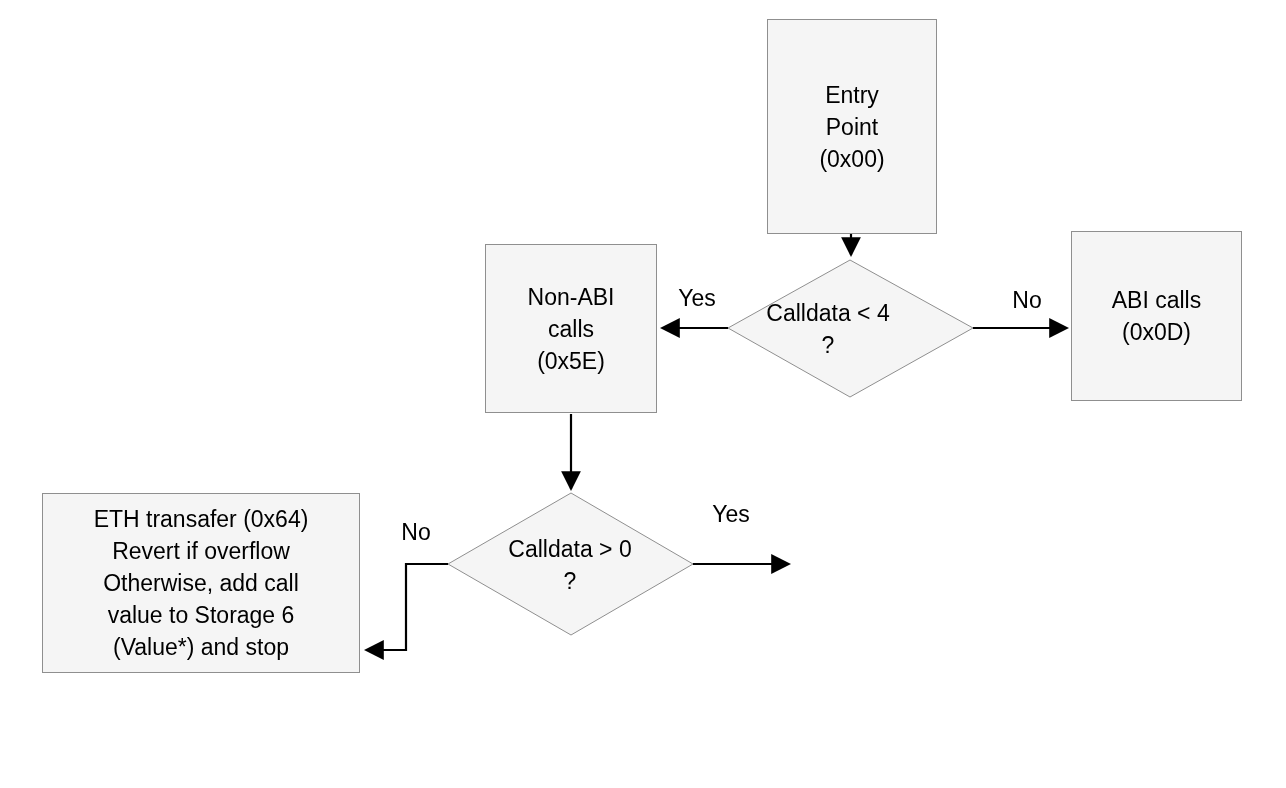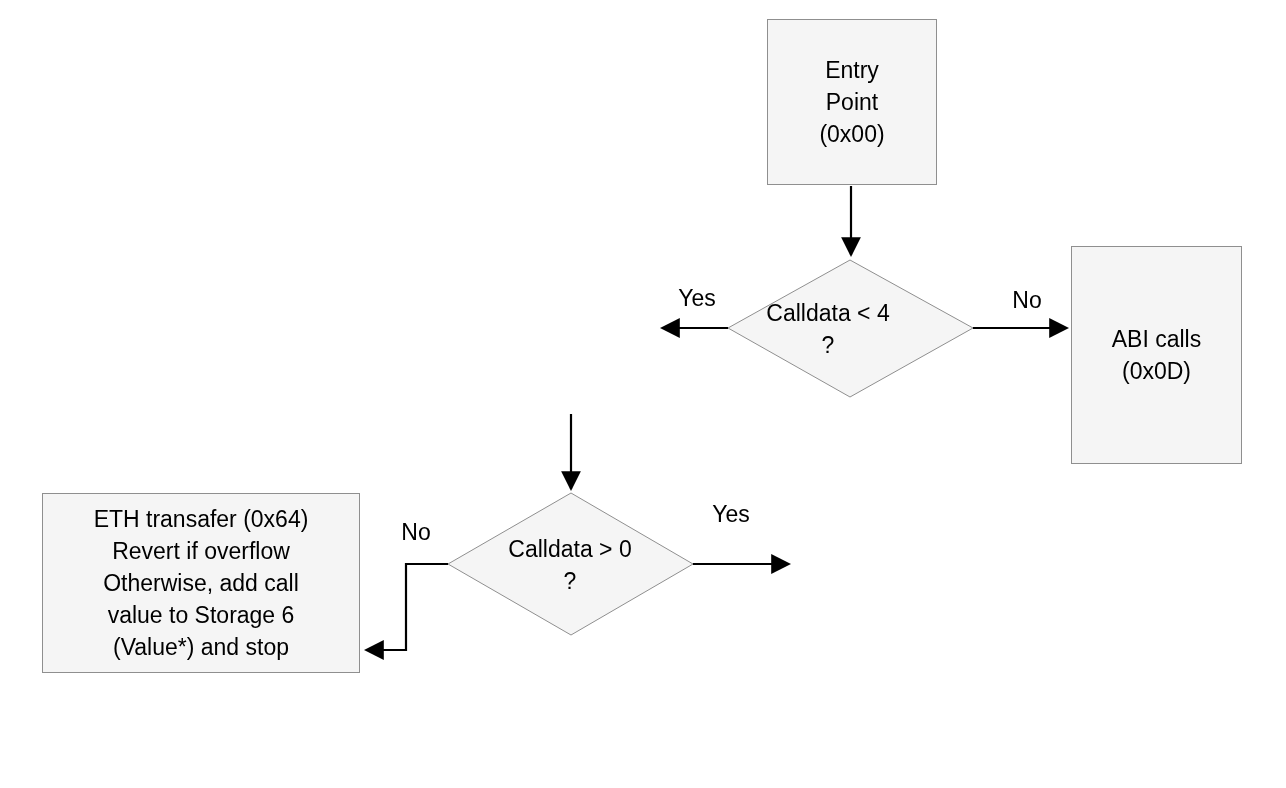--- a/index.html
+++ b/index.html
@@ -69,28 +69,33 @@
     <polygon class="diamond-shape" points="571,493 693,564 571,635 448,564"></polygon>
 
     <line class="edge" x1="851" y1="186" x2="851" y2="255" marker-end="url(#arrow)"></line>
     <line class="edge" x1="728" y1="328" x2="662" y2="328" marker-end="url(#arrow)"></line>
     <line class="edge" x1="973" y1="328" x2="1067" y2="328" marker-end="url(#arrow)"></line>
     <line class="edge" x1="571" y1="414" x2="571" y2="489" marker-end="url(#arrow)"></line>
     <line class="edge" x1="693" y1="564" x2="789" y2="564" marker-end="url(#arrow)"></line>
     <polyline class="edge" points="448,564 406,564 406,650 366,650" marker-end="url(#arrow)"></polyline>
   </svg>
 
-  <div class="node-box" style="left:767px; top:19px; width:170px; height:166px;">
+  <div class="node-box" style="left:767px; top:19px; width:170px; height:215px;">
     <span class="label-text">Entry
 Point
 (0x00)</span>
   </div>
 
+  <div class="node-box" style="left:485px; top:244px; width:172px; height:169px;">
+    <span class="label-text">Non-ABI
+calls
+(0x5E)</span>
+  </div>
 
-  <div class="node-box" style="left:1071px; top:246px; width:171px; height:218px;">
+  <div class="node-box" style="left:1071px; top:231px; width:171px; height:170px;">
     <span class="label-text">ABI calls
 (0x0D)</span>
   </div>
 
 
   <div class="node-box" style="left:42px; top:493px; width:318px; height:180px;align-items:center;">
     <span class="label-text">ETH transafer (0x64)
 Revert if overflow
 Otherwise, add call
 value to Storage 6

